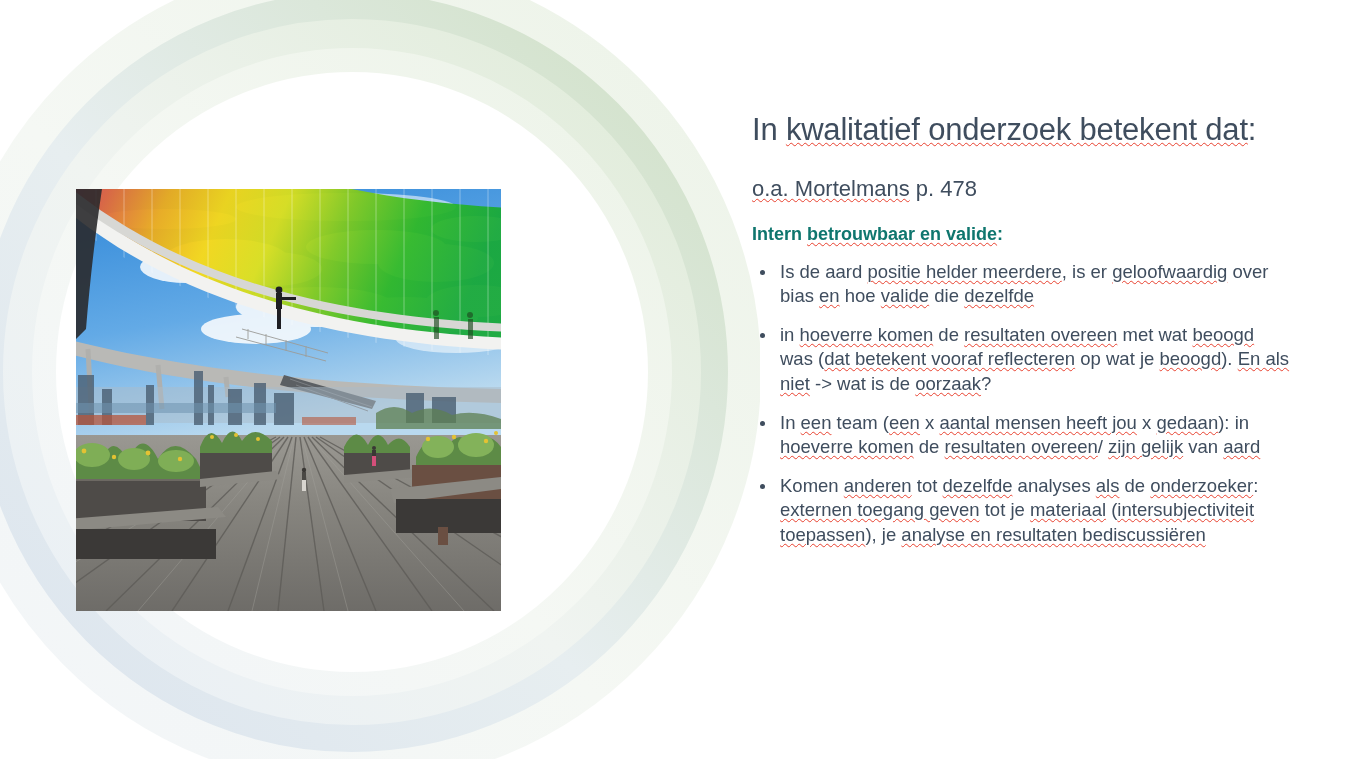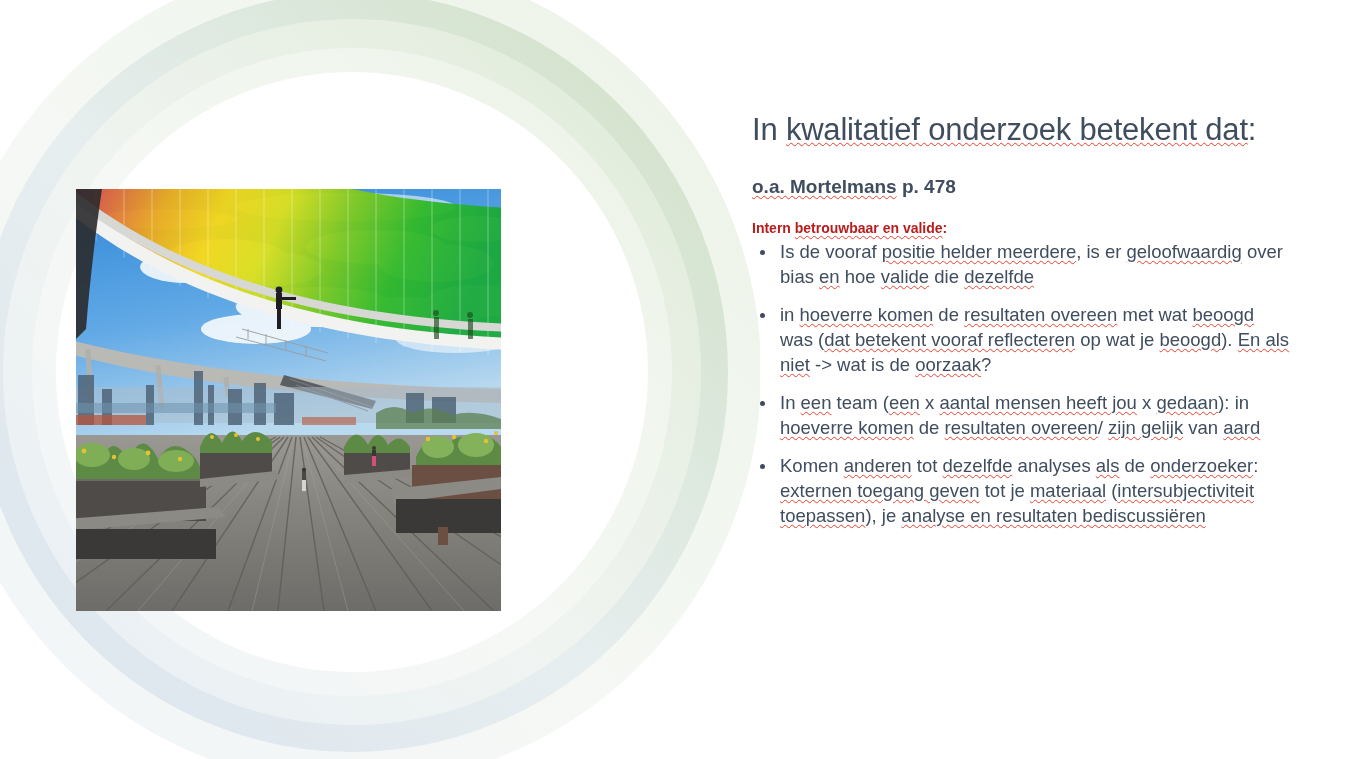--- a/index.html
+++ b/index.html
@@ -59,33 +59,33 @@
     font-size: 31px;
     font-weight: 300;
     line-height: 1.15;
     letter-spacing: -0.2px;
     color: #3f4d5e;
     margin: 0 0 28px 0;
     white-space: nowrap;
   }
 
   .source {
-    font-size: 19px;
-    font-weight: 700;
+    font-size: 22px;
+    font-weight: 400;
     line-height: 1.2;
     color: #3f4d5e;
     margin: 0 0 22px 0;
   }
 
   .subhead {
-    font-size: 14px;
+    font-size: 18px;
     font-weight: bold;
     line-height: 1.2;
-    color: #b91c1c;
-    margin: 0 0 3px 0;
+    color: #0f766e;
+    margin: 0 0 14px 0;
   }
 
   ul.bullets {
     list-style: none;
     margin: 0;
     padding: 0;
   }
   ul.bullets > li {
     position: relative;
     padding-left: 28px;
@@ -390,21 +390,21 @@
 
     <h1 class="title"><span>In </span><span class="sp">kwalitatief onderzoek betekent dat</span><span>:</span></h1>
 
     <p class="source"><span class="sp">o.a. Mortelmans</span><span> p. 478</span></p>
 
     <p class="subhead"><span>Intern </span><span class="sp">betrouwbaar en valide</span><span>:</span></p>
 
     <ul class="bullets">
       <li>
         <span class="dot"></span>
-        <span><span>Is de vooraf </span><span class="sp">positie helder meerdere</span><span>, is er </span><span class="sp">geloofwaardig</span><span> over bias </span><span class="sp">en</span><span> hoe </span><span class="sp">valide</span><span> die </span><span class="sp">dezelfde</span></span>
+        <span><span>Is de aard </span><span class="sp">positie helder meerdere</span><span>, is er </span><span class="sp">geloofwaardig</span><span> over bias </span><span class="sp">en</span><span> hoe </span><span class="sp">valide</span><span> die </span><span class="sp">dezelfde</span></span>
       </li>
       <li>
         <span class="dot"></span>
         <span><span>in </span><span class="sp">hoeverre komen</span><span> de </span><span class="sp">resultaten overeen</span><span> met wat </span><span class="sp">beoogd</span><span> was (</span><span class="sp">dat betekent vooraf reflecteren</span><span> op wat je </span><span class="sp">beoogd</span><span>). </span><span class="sp">En als niet</span><span> -&gt; wat is de </span><span class="sp">oorzaak</span><span>?</span></span>
       </li>
       <li>
         <span class="dot"></span>
         <span><span>In </span><span class="sp">een</span><span> team (</span><span class="sp">een</span><span> x </span><span class="sp">aantal mensen heeft jou</span><span> x </span><span class="sp">gedaan</span><span>):  in </span><span class="sp">hoeverre komen</span><span> de </span><span class="sp">resultaten overeen</span><span>/ </span><span class="sp">zijn gelijk</span><span> van </span><span class="sp">aard </span></span>
       </li>
       <li>

